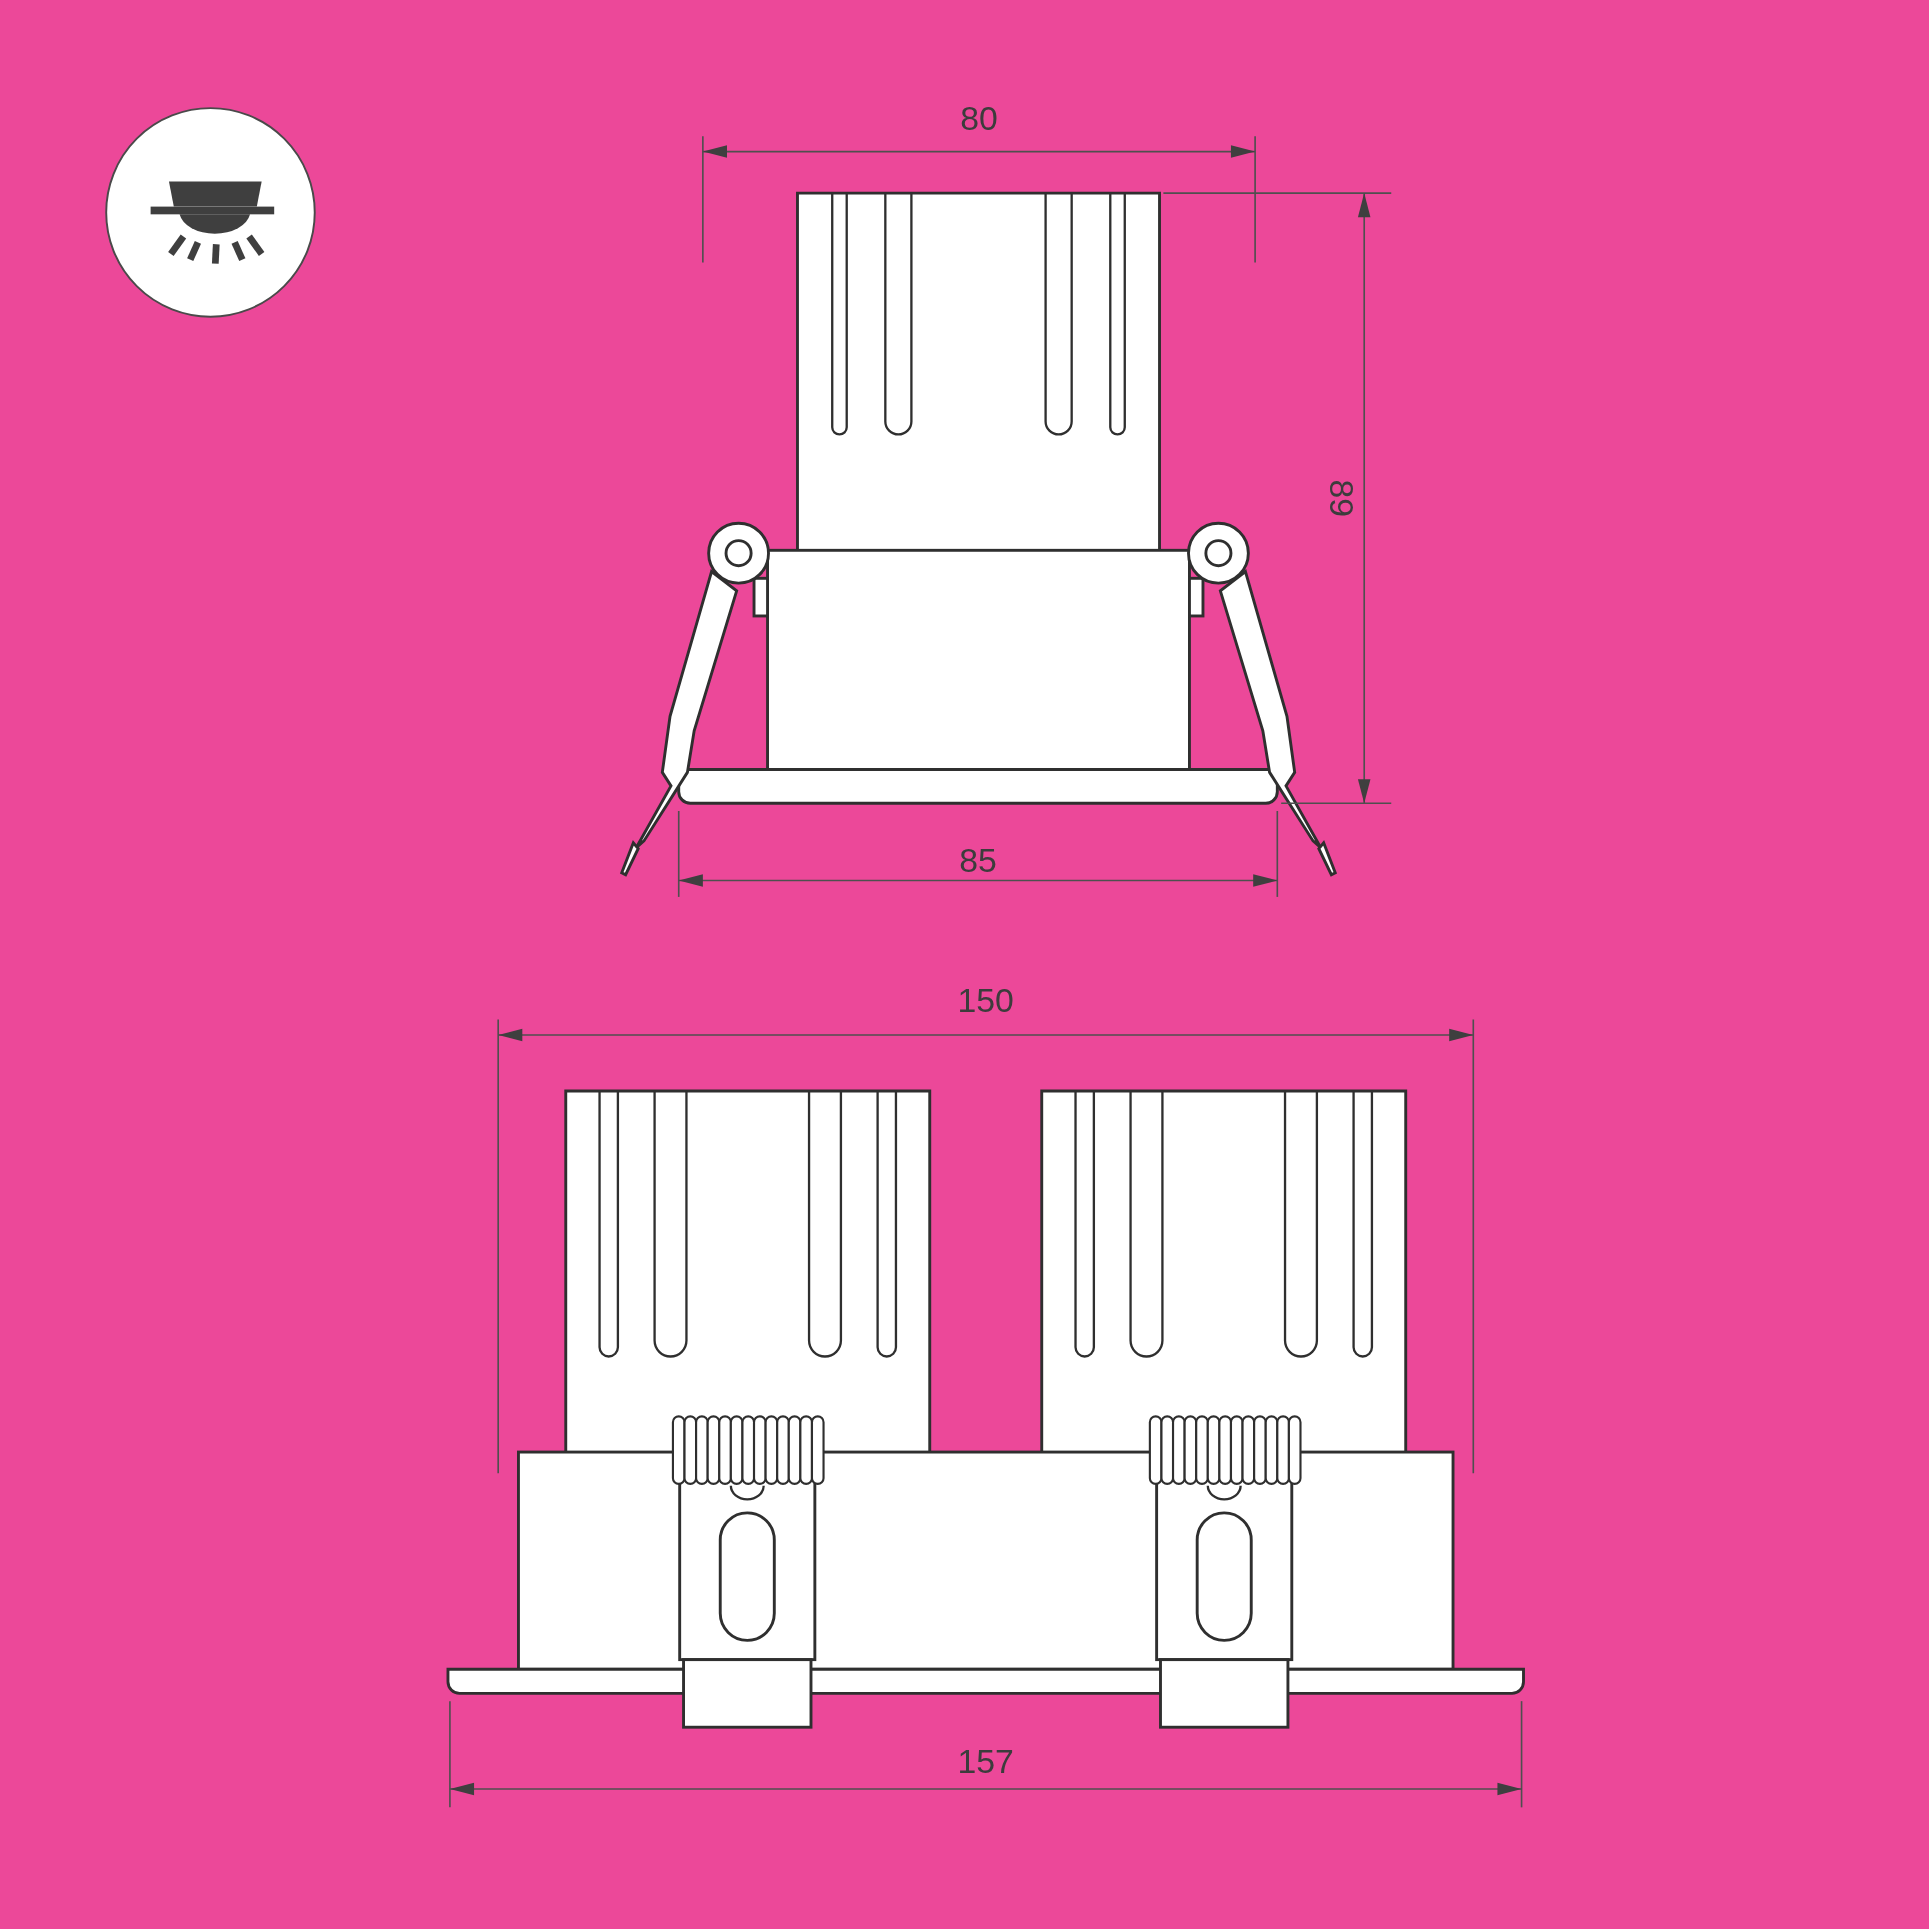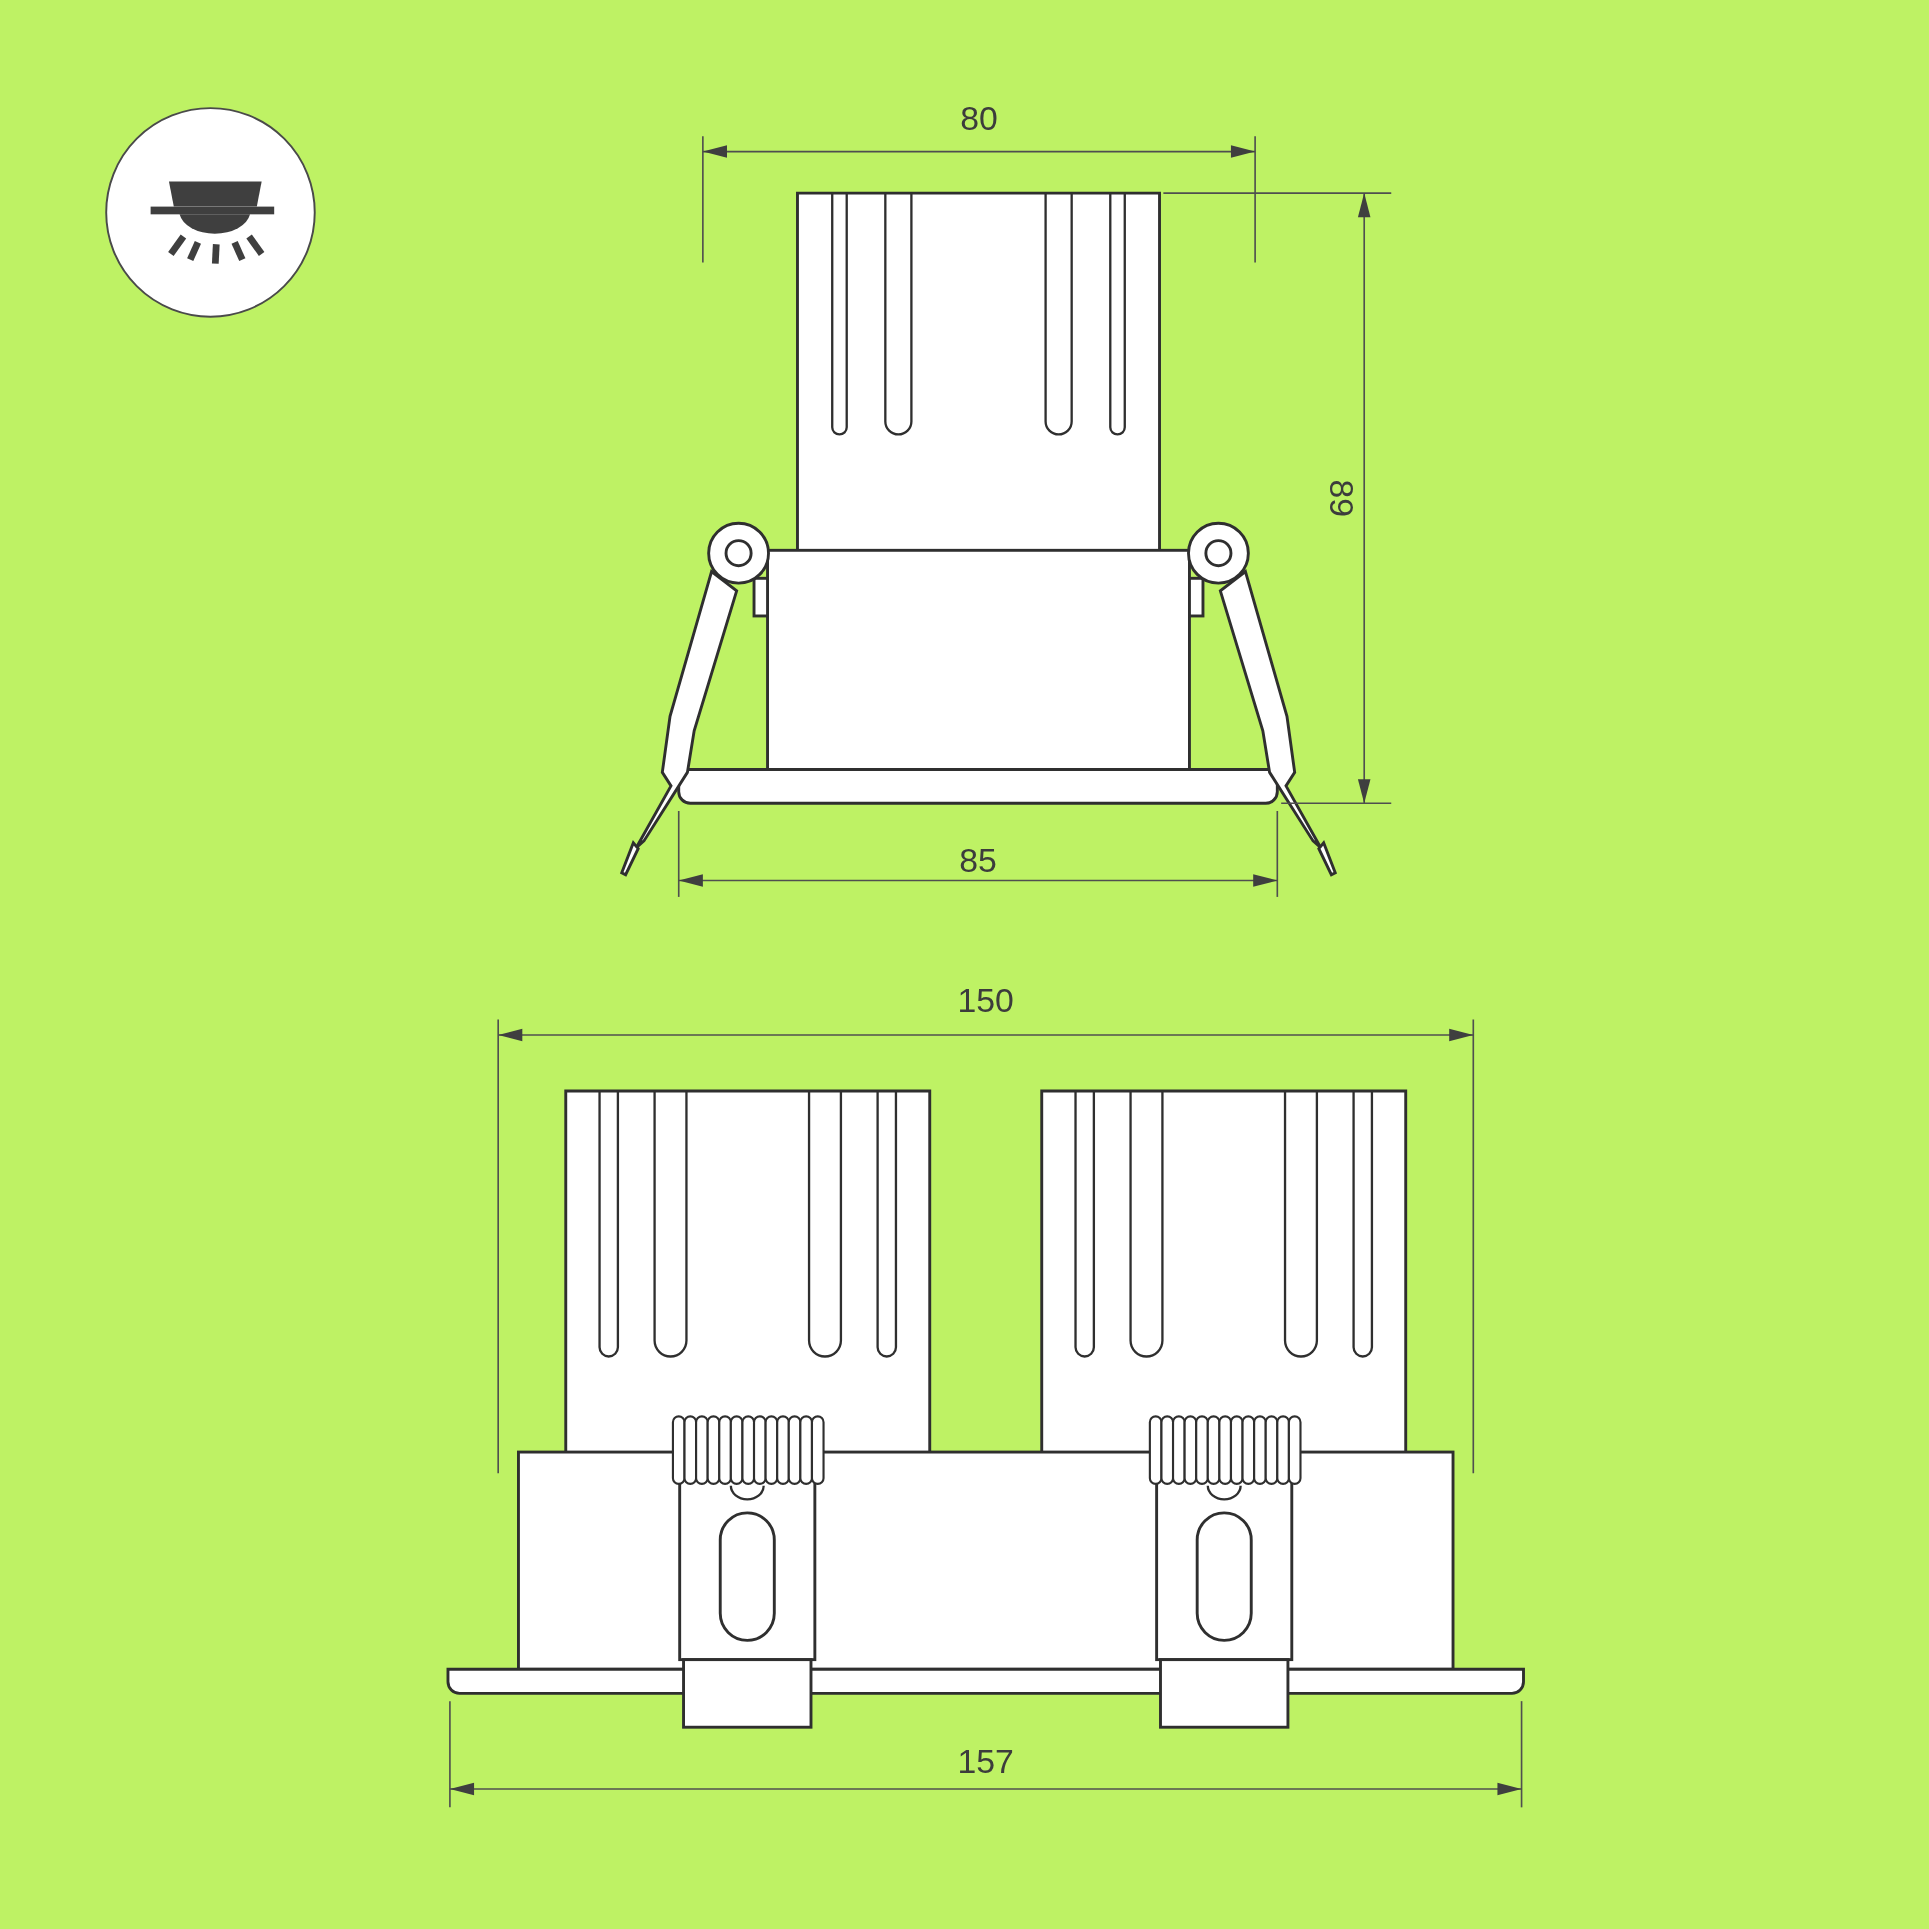--- a/index.html
+++ b/index.html
@@ -4,21 +4,21 @@
 <style>
   html, body {
     margin: 0;
     padding: 0;
     background: #ffffff;
   }
   .canvas-wrap {
     position: relative;
     width: 1929px;
     height: 1929px;
-    background: #bef264;
+    background: #ec4899;
     overflow: hidden;
   }
   svg {
     display: block;
   }
   .dim-label {
     font-family: "Liberation Sans", sans-serif;
     font-size: 35px;
     fill: #3c3c3c;
   }

